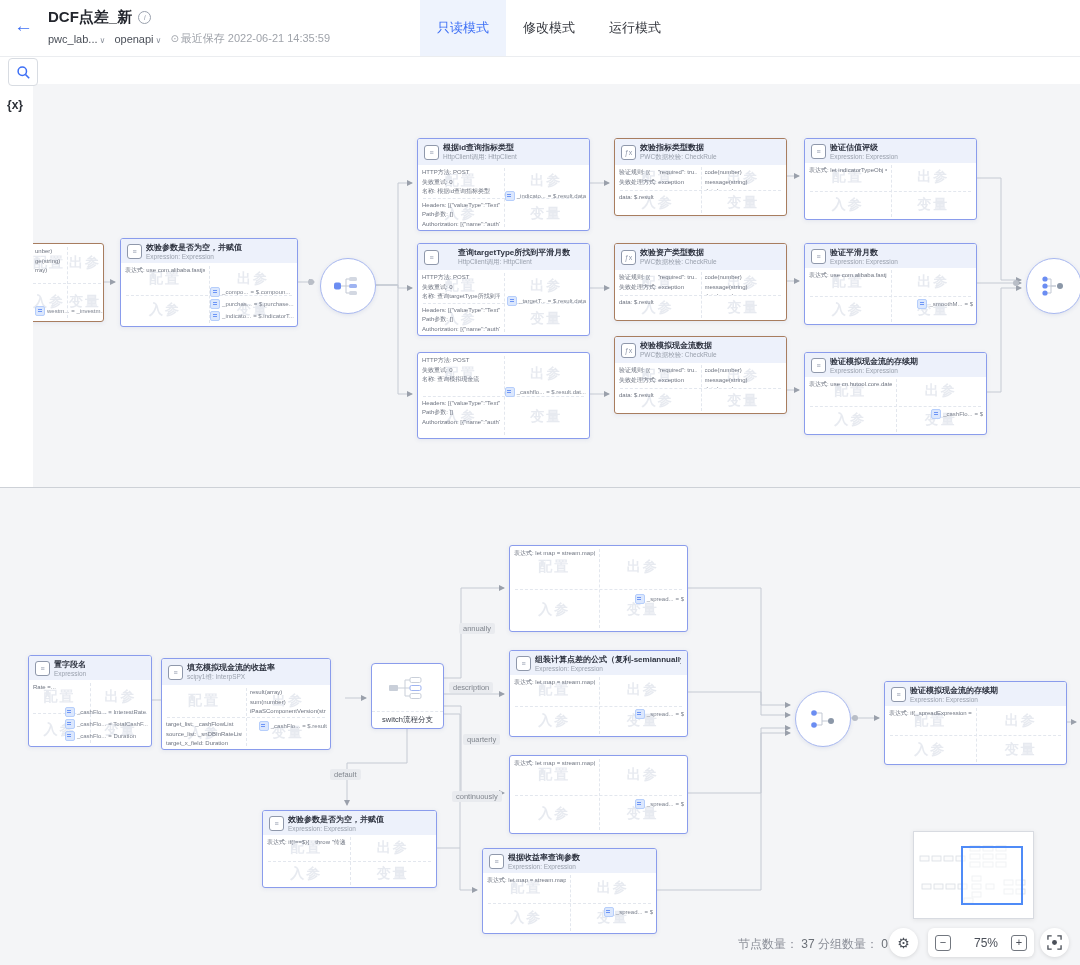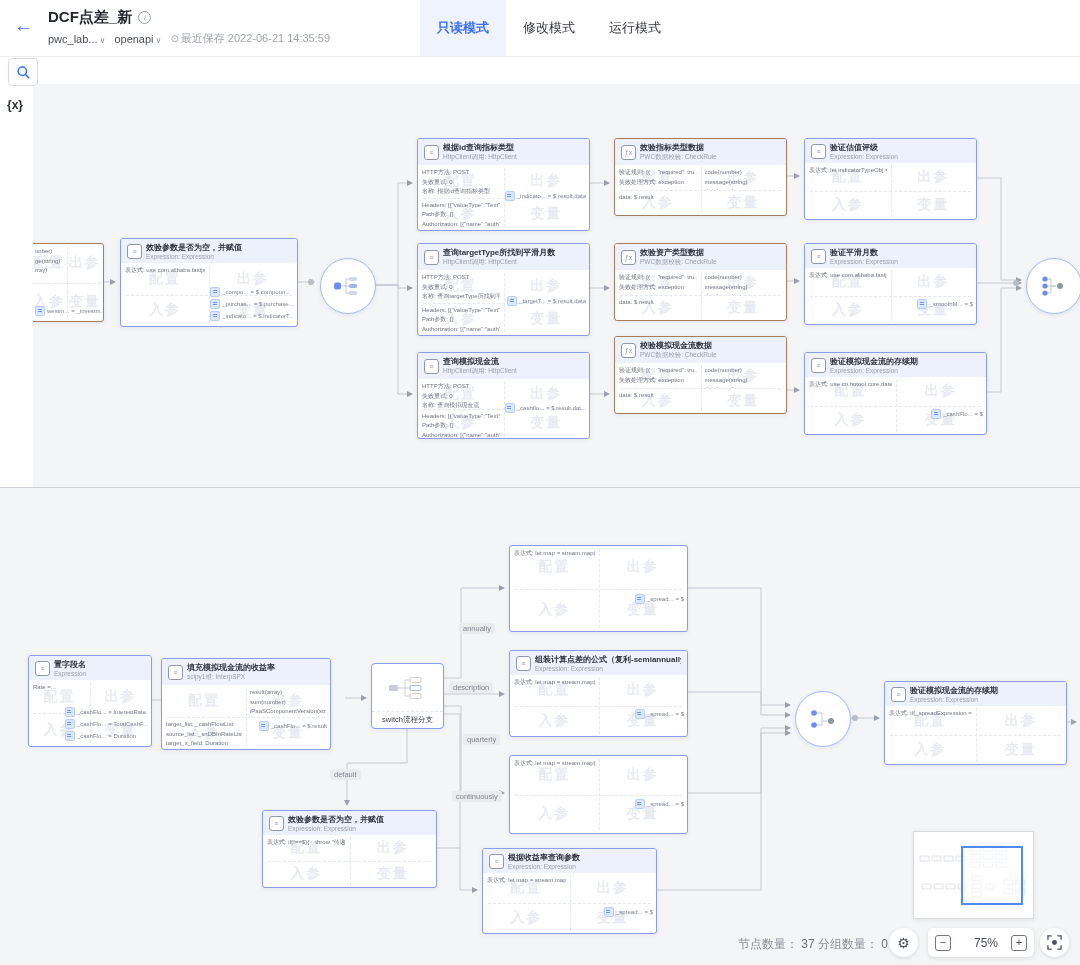--- a/index.html
+++ b/index.html
@@ -9,21 +9,21 @@
   .back{position:absolute;left:14px;top:16px;font-size:19px;color:#3d6ff5;cursor:pointer;line-height:1;}
   .title-wrap{position:absolute;left:48px;top:8px;display:flex;align-items:center;}
   .doc-title{font-size:15px;font-weight:700;color:#23262d;}
   .info-ic{width:11px;height:11px;border:1px solid #9aa1ad;border-radius:50%;color:#9aa1ad;font-size:7px;display:inline-flex;align-items:center;justify-content:center;margin-left:6px;font-style:italic;}
   .sel-row{position:absolute;left:48px;top:31px;display:flex;align-items:center;gap:9px;font-size:11px;color:#4a4f58;}
   .chev{color:#8b919c;font-size:8px;margin-left:2px;}
   .save-txt{color:#a0a4ab;}
   .clock{color:#a0a4ab;font-size:10px;margin-right:2px;}
   #tabs{position:absolute;left:420px;top:0;height:56px;display:flex;z-index:21;}
   .tab{height:56px;display:flex;align-items:center;padding:0 17px;font-size:13px;color:#33363d;cursor:pointer;}
-  .tab.active{background:#eef3fd;color:#3d6ff5;font-weight:700;}
+  .tab.active{background:#eef3fd;color:#3d6ff5;font-weight:400;}
   #subbar{position:absolute;left:0;top:56px;width:1080px;height:28px;background:#fff;z-index:4;}
   .search-box{position:absolute;left:8px;top:58px;width:28px;height:26px;background:#fff;border:1px solid #d8dce2;border-radius:4px;display:flex;align-items:center;justify-content:center;z-index:22;cursor:pointer;}
   
   #canvas-bg{position:absolute;left:0;top:84px;width:1080px;height:881px;background:#f4f5f7;z-index:0;}
   #left-panel{position:absolute;left:0;top:84px;width:33px;height:403px;background:#fff;z-index:6;}
   .var-label{position:absolute;left:7px;top:98px;font-size:12px;font-weight:700;color:#2b2f36;z-index:7;}
   .hdivider{position:absolute;left:0;top:487px;width:1080px;height:1px;background:#cdd1d7;z-index:1;}
   #edges{position:absolute;left:0;top:0;width:1080px;height:965px;z-index:2;}
   #nodes{position:absolute;left:0;top:0;width:1080px;height:965px;z-index:3;pointer-events:none;}
   #nodes > *{pointer-events:auto;}
@@ -219,21 +219,21 @@
               <div class="bic"></div>
               <span>_indicato...</span>
               <span>= $.result.data</span>
             </div>
           </div>
         </div>
       </div>
       <div class="node" style="left: 417px; top: 243px; width: 171px; height: 91px;">
         <div class="nhead">
           <div class="nicon">≡</div>
-          <div style="overflow: hidden;">
+          <div style="overflow: hidden; margin-left: 15px;">
             <div class="ntitle">查询targetType所找到平滑月数</div>
             <div class="nsub">HttpClient调用: HttpClient</div>
           </div>
         </div>
         <div class="nbody">
           <div class="wm" style="left: 25%; top: 25%;">配置</div>
           <div class="wm" style="left: 75%; top: 25%;">出参</div>
           <div class="wm" style="left: 25%; top: 75%;">入参</div>
           <div class="wm" style="left: 75%; top: 75%;">变量</div>
           <div class="vsep"></div>
@@ -253,27 +253,20 @@
           <div class="bq" style="top: 40%;">
             <div class="brow">
               <div class="bic"></div>
               <span>_targetT...</span>
               <span>= $.result.data</span>
             </div>
           </div>
         </div>
       </div>
       <div class="node" style="left: 417px; top: 352px; width: 171px; height: 85px;">
-        <div class="nhead">
-          <div class="nicon">≡</div>
-          <div style="overflow: hidden;">
-            <div class="ntitle">查询模拟现金流</div>
-            <div class="nsub">HttpClient调用: HttpClient</div>
-          </div>
-        </div>
         <div class="nbody">
           <div class="wm" style="left: 25%; top: 25%;">配置</div>
           <div class="wm" style="left: 75%; top: 25%;">出参</div>
           <div class="wm" style="left: 25%; top: 75%;">入参</div>
           <div class="wm" style="left: 75%; top: 75%;">变量</div>
           <div class="vsep"></div>
           <div class="hsep"></div>
           <div class="q q-tl">
             <div>HTTP方法: POST</div>
             <div>失败重试: 0</div>

